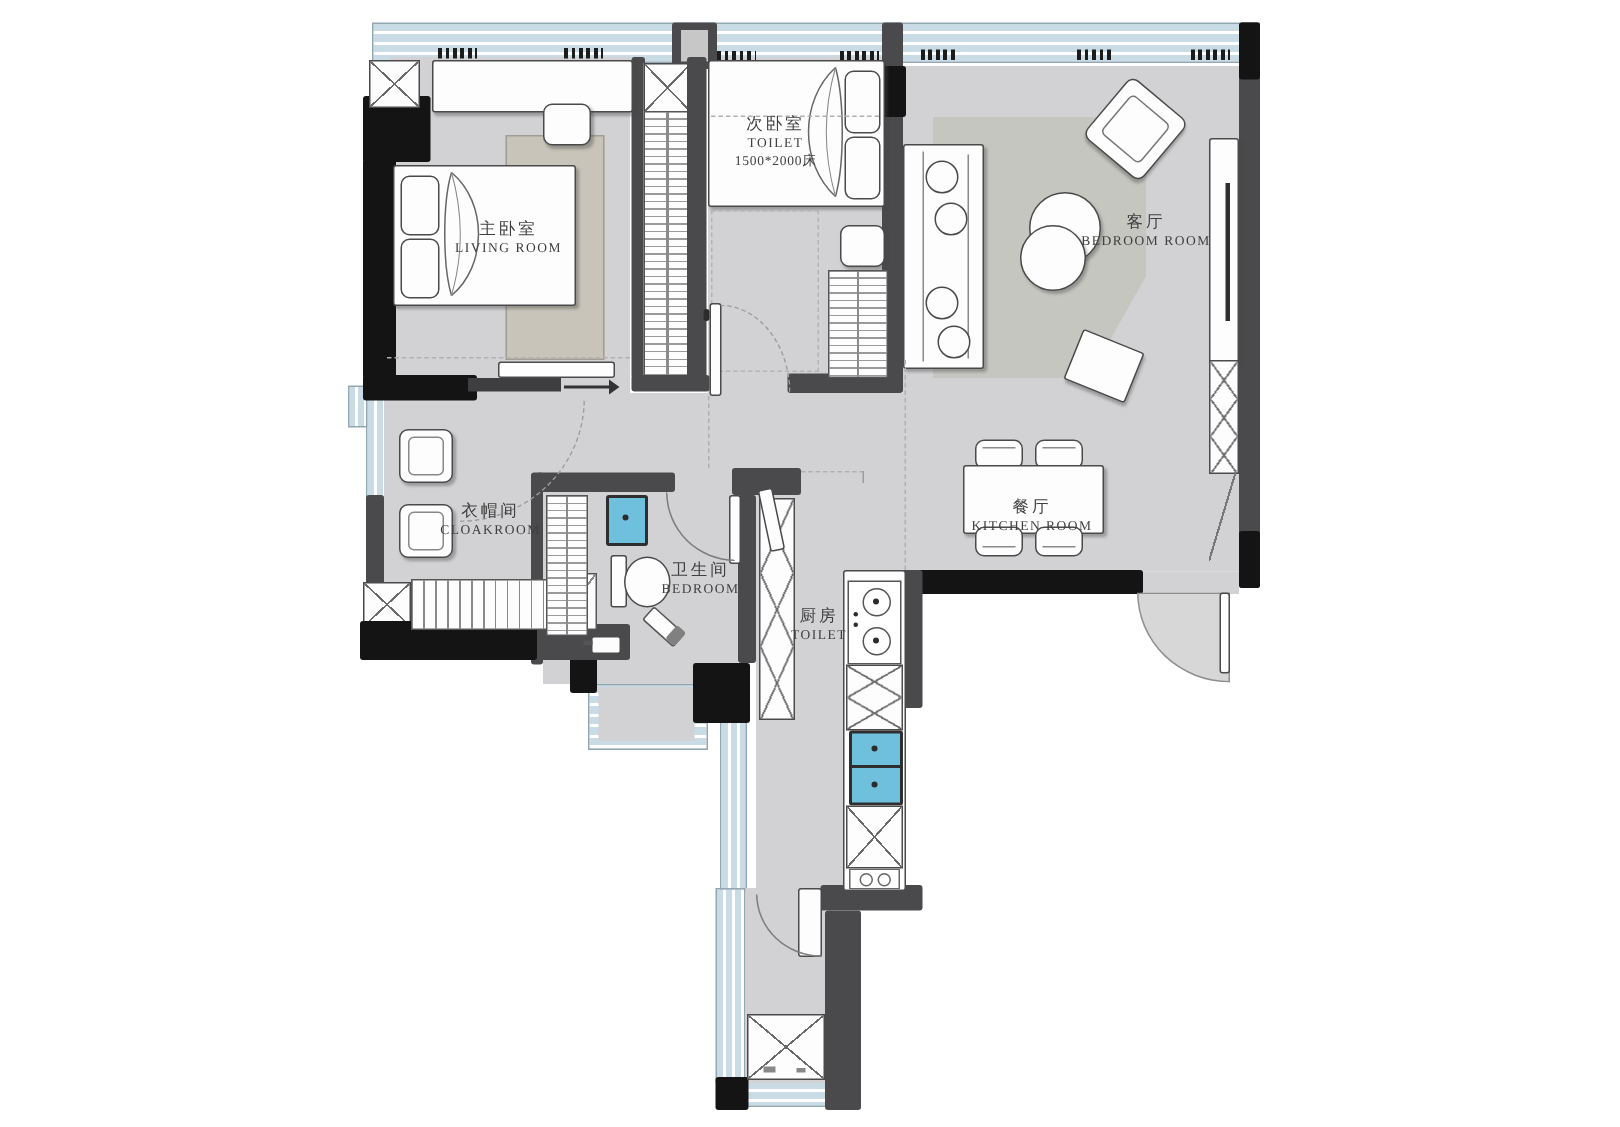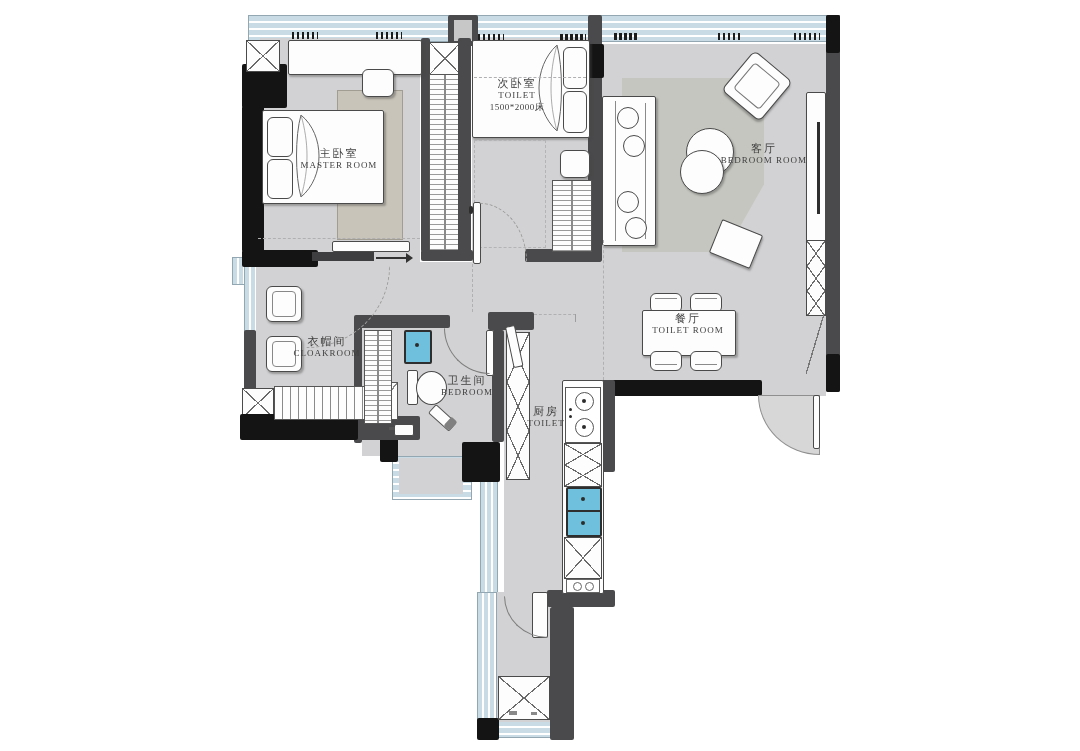--- a/index.html
+++ b/index.html
@@ -255,41 +255,41 @@
     <div class="abs" style="left:32px;top:35px;width:6px;height:3px;background:#888"></div>
   </div>
   <div class="furn nosh" style="left:532px;top:592px;width:14px;height:44px"></div>
   <div class="arc arc-solid-bl" style="left:504px;top:596px;width:42px;height:40px"></div>
 
   <div class="dash-v" style="left:472px;top:264px;height:48px"></div>
   <div class="dash-h" style="left:474px;top:77px;width:112px"></div>
 
   <div class="label" style="left:339px;top:159px">
     <div class="zh">主卧室</div>
-    <div class="en">MASTER ROOM</div>
+    <div class="en">LIVING ROOM</div>
   </div>
   <div class="label" style="left:517px;top:95px">
     <div class="zh">次卧室</div>
     <div class="en">TOILET</div>
     <div class="note">1500*2000床</div>
   </div>
   <div class="label" style="left:764px;top:154px">
     <div class="zh">客厅</div>
     <div class="en">BEDROOM ROOM</div>
   </div>
   <div class="label" style="left:327px;top:347px">
     <div class="zh">衣帽间</div>
     <div class="en">CLOAKROOM</div>
   </div>
   <div class="label" style="left:467px;top:386px">
     <div class="zh">卫生间</div>
     <div class="en">BEDROOM</div>
   </div>
-  <div class="label" style="left:688px;top:324px">
+  <div class="label" style="left:688px;top:344px">
     <div class="zh">餐厅</div>
-    <div class="en">TOILET ROOM</div>
+    <div class="en">KITCHEN ROOM</div>
   </div>
   <div class="label" style="left:546px;top:417px">
     <div class="zh">厨房</div>
     <div class="en">TOILET</div>
   </div>
 
 </div>
 
 </body></html>

